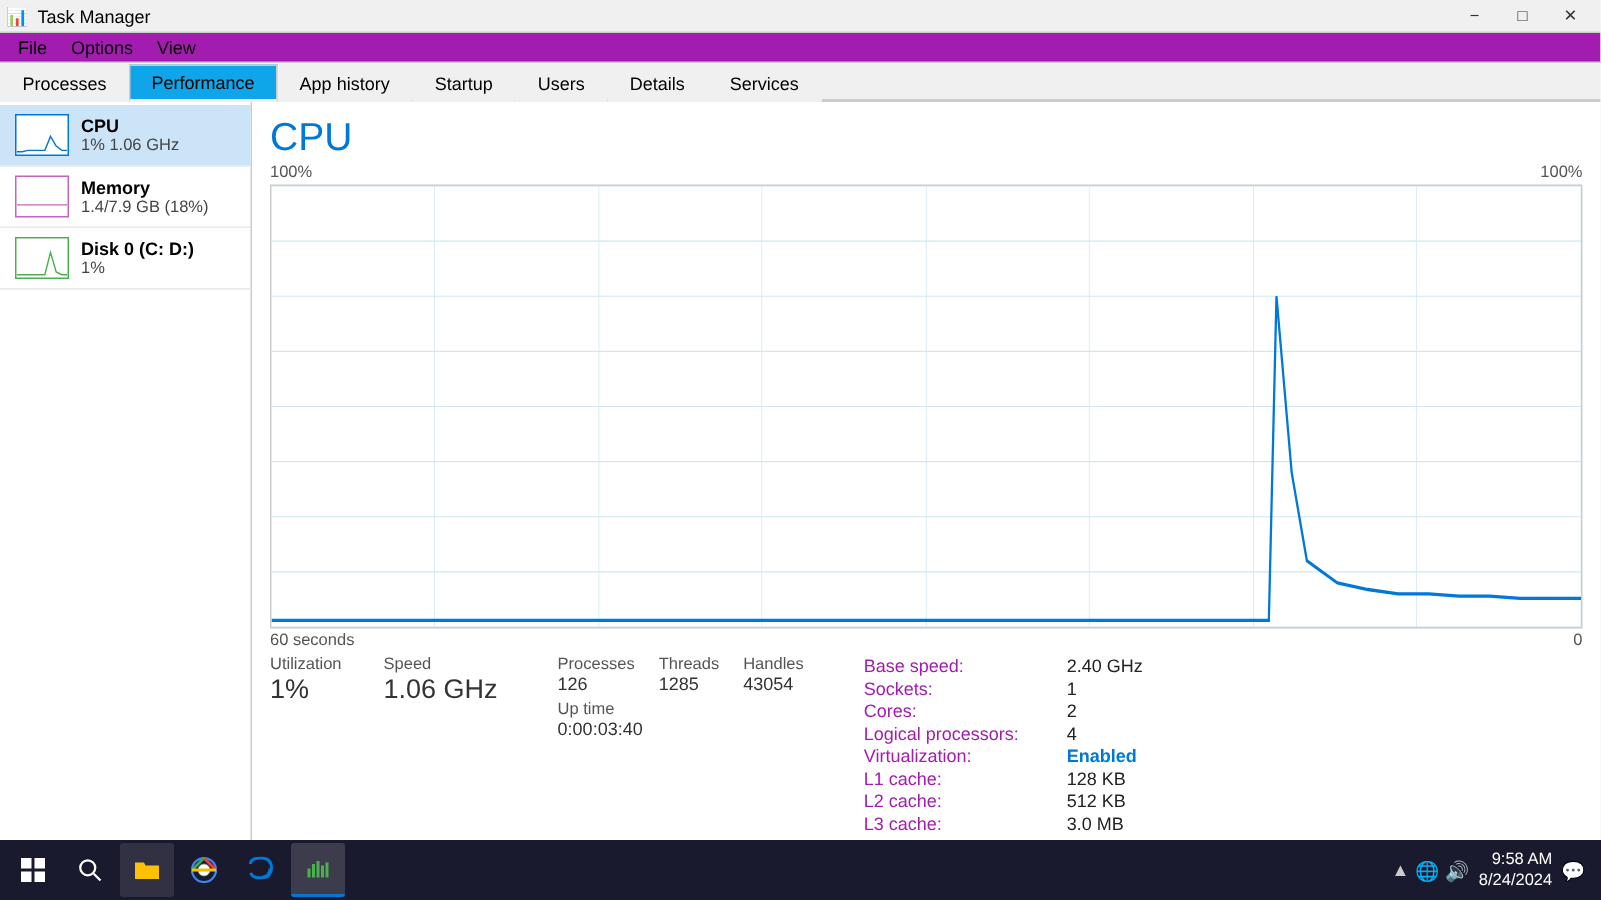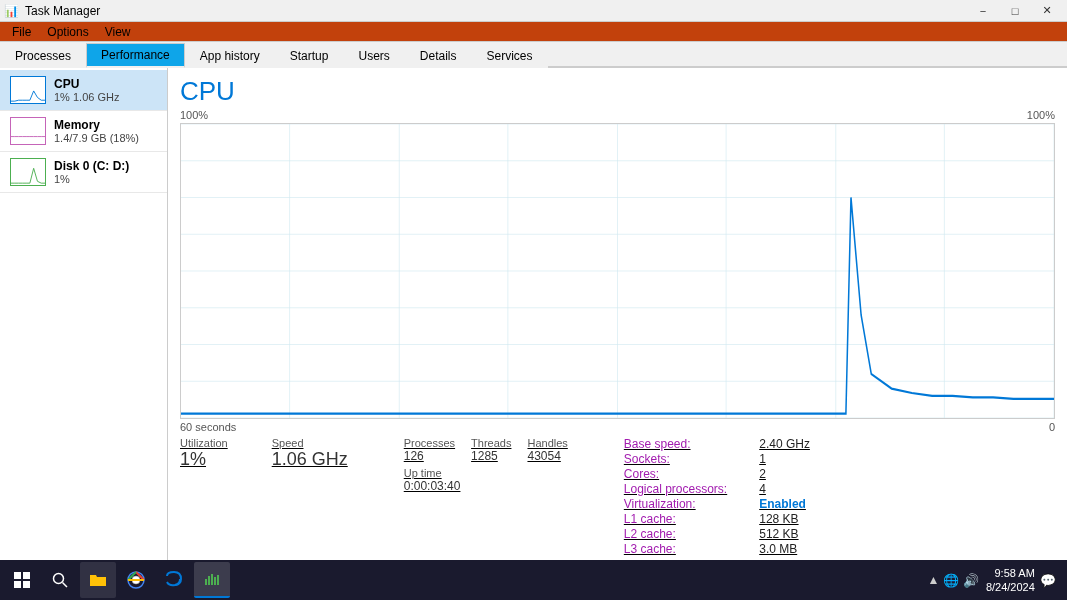--- a/index.html
+++ b/index.html
@@ -40,21 +40,21 @@
       cursor: pointer;
       display: flex;
       align-items: center;
       justify-content: center;
       font-size: 11px;
       color: #333;
     }
 
     
     .menu-bar {
-      background: #c2410c;
+      background: #a21caf;
       height: 20px;
       display: flex;
       align-items: center;
       border-bottom: 1px solid #ccc;
       padding: 0 4px;
     }
     .menu-item {
       padding: 2px 8px;
       font-size: 12px;
       cursor: pointer;
@@ -175,24 +175,23 @@
       font-size: 11px;
       color: #555;
       margin-top: 2px;
       display: flex;
       justify-content: space-between;
     }
 
     
     .stats-area {
       display: flex;
-      gap: 16px;
+      gap: 0;
       margin-top: 6px;
       font-size: 12px;
-      text-decoration: underline;
     }
     .stat-label { color: #555; font-size: 11px; }
     .stat-value { font-size: 18px; font-weight: 300; color: #333; }
     .stat-value-small { font-size: 12px; font-weight: 400; color: #333; }
     .stat-grid {
       display: grid;
       grid-template-columns: auto auto;
       column-gap: 32px;
       row-gap: 1px;
       font-size: 12px;

